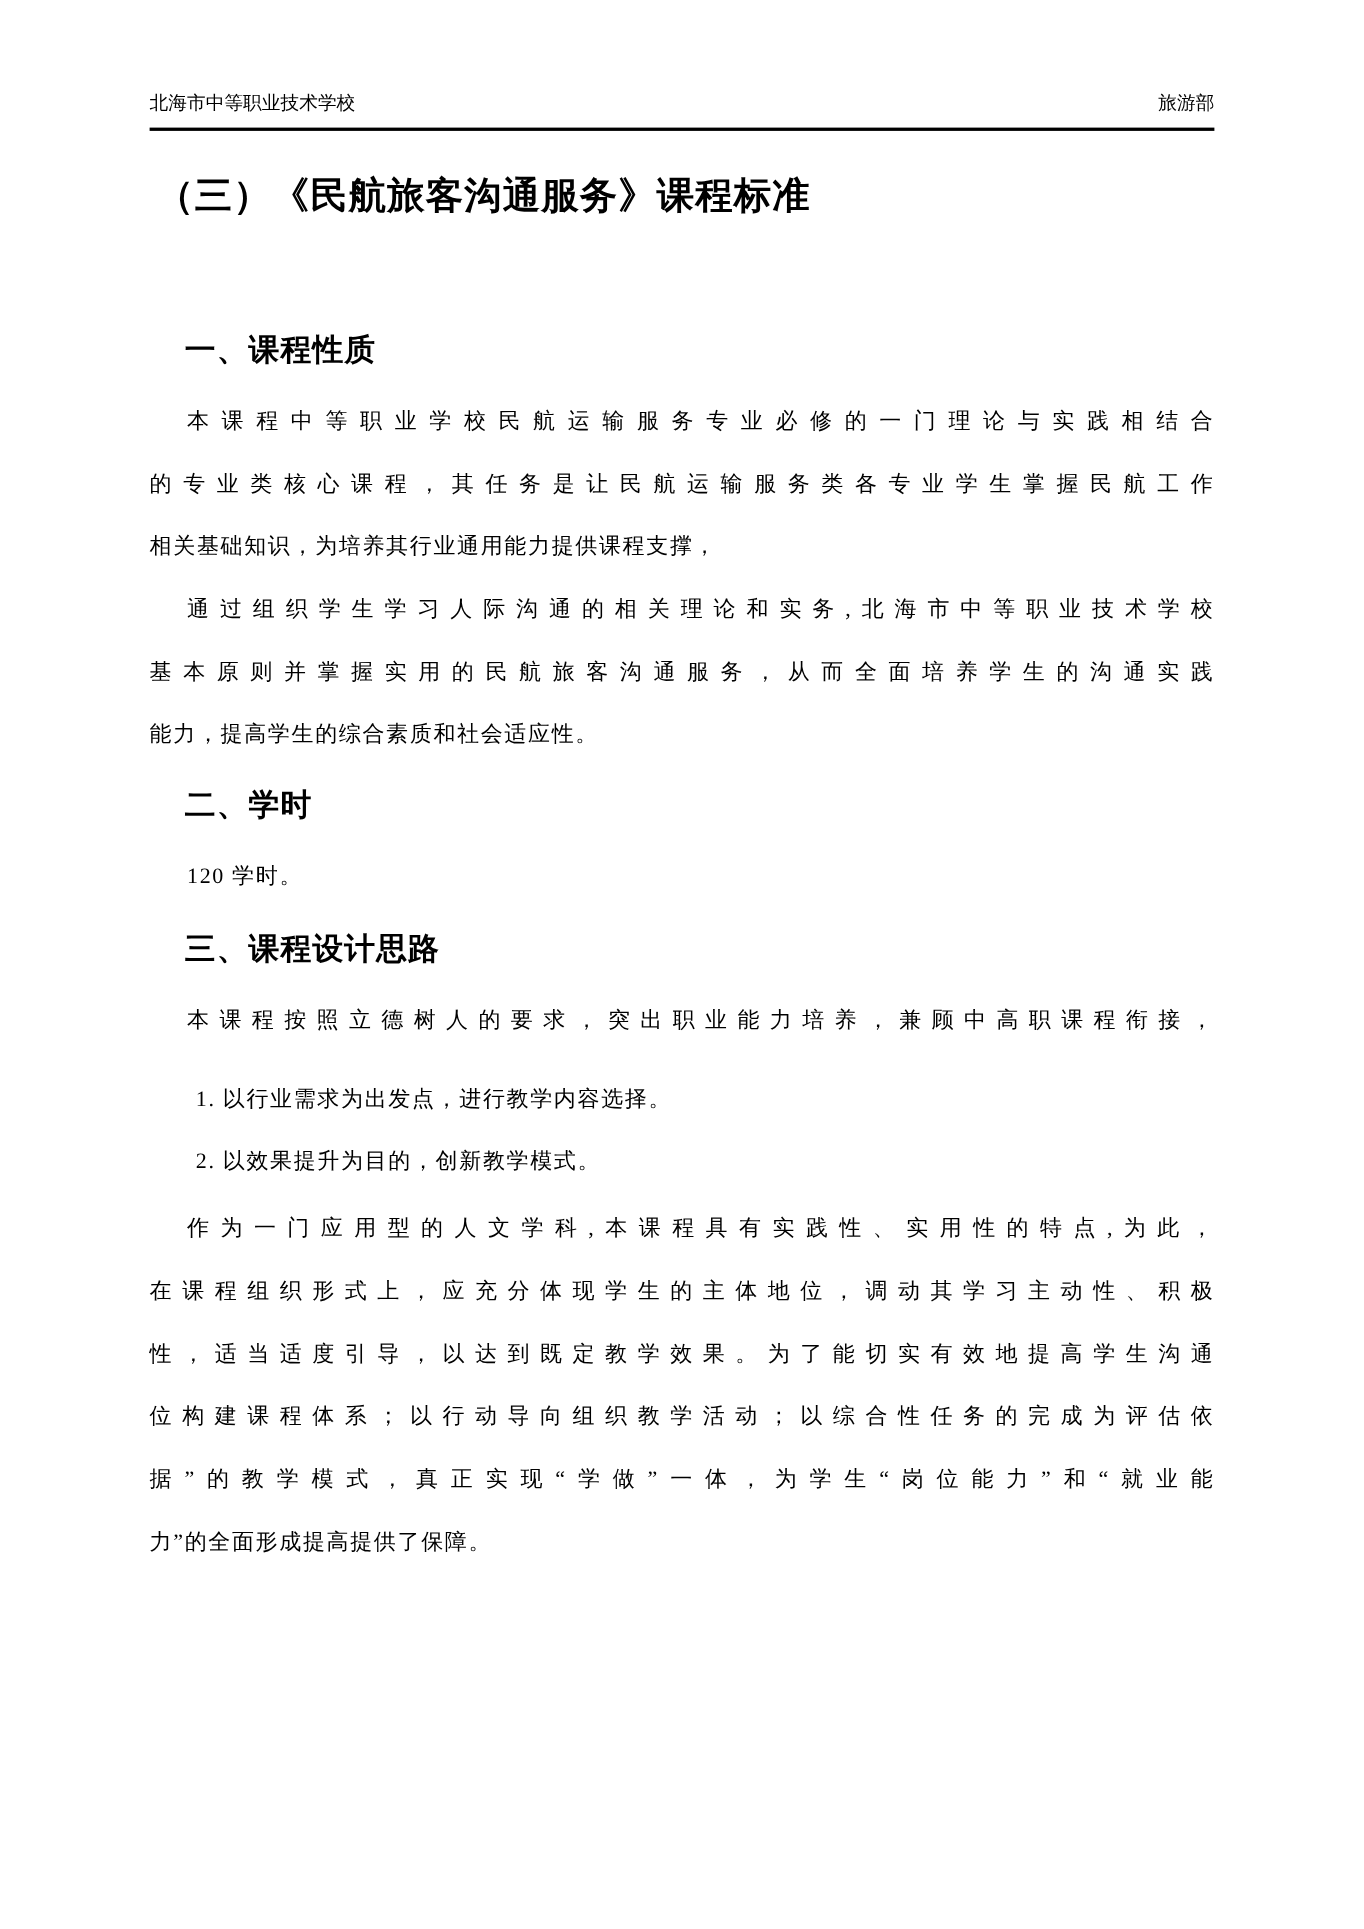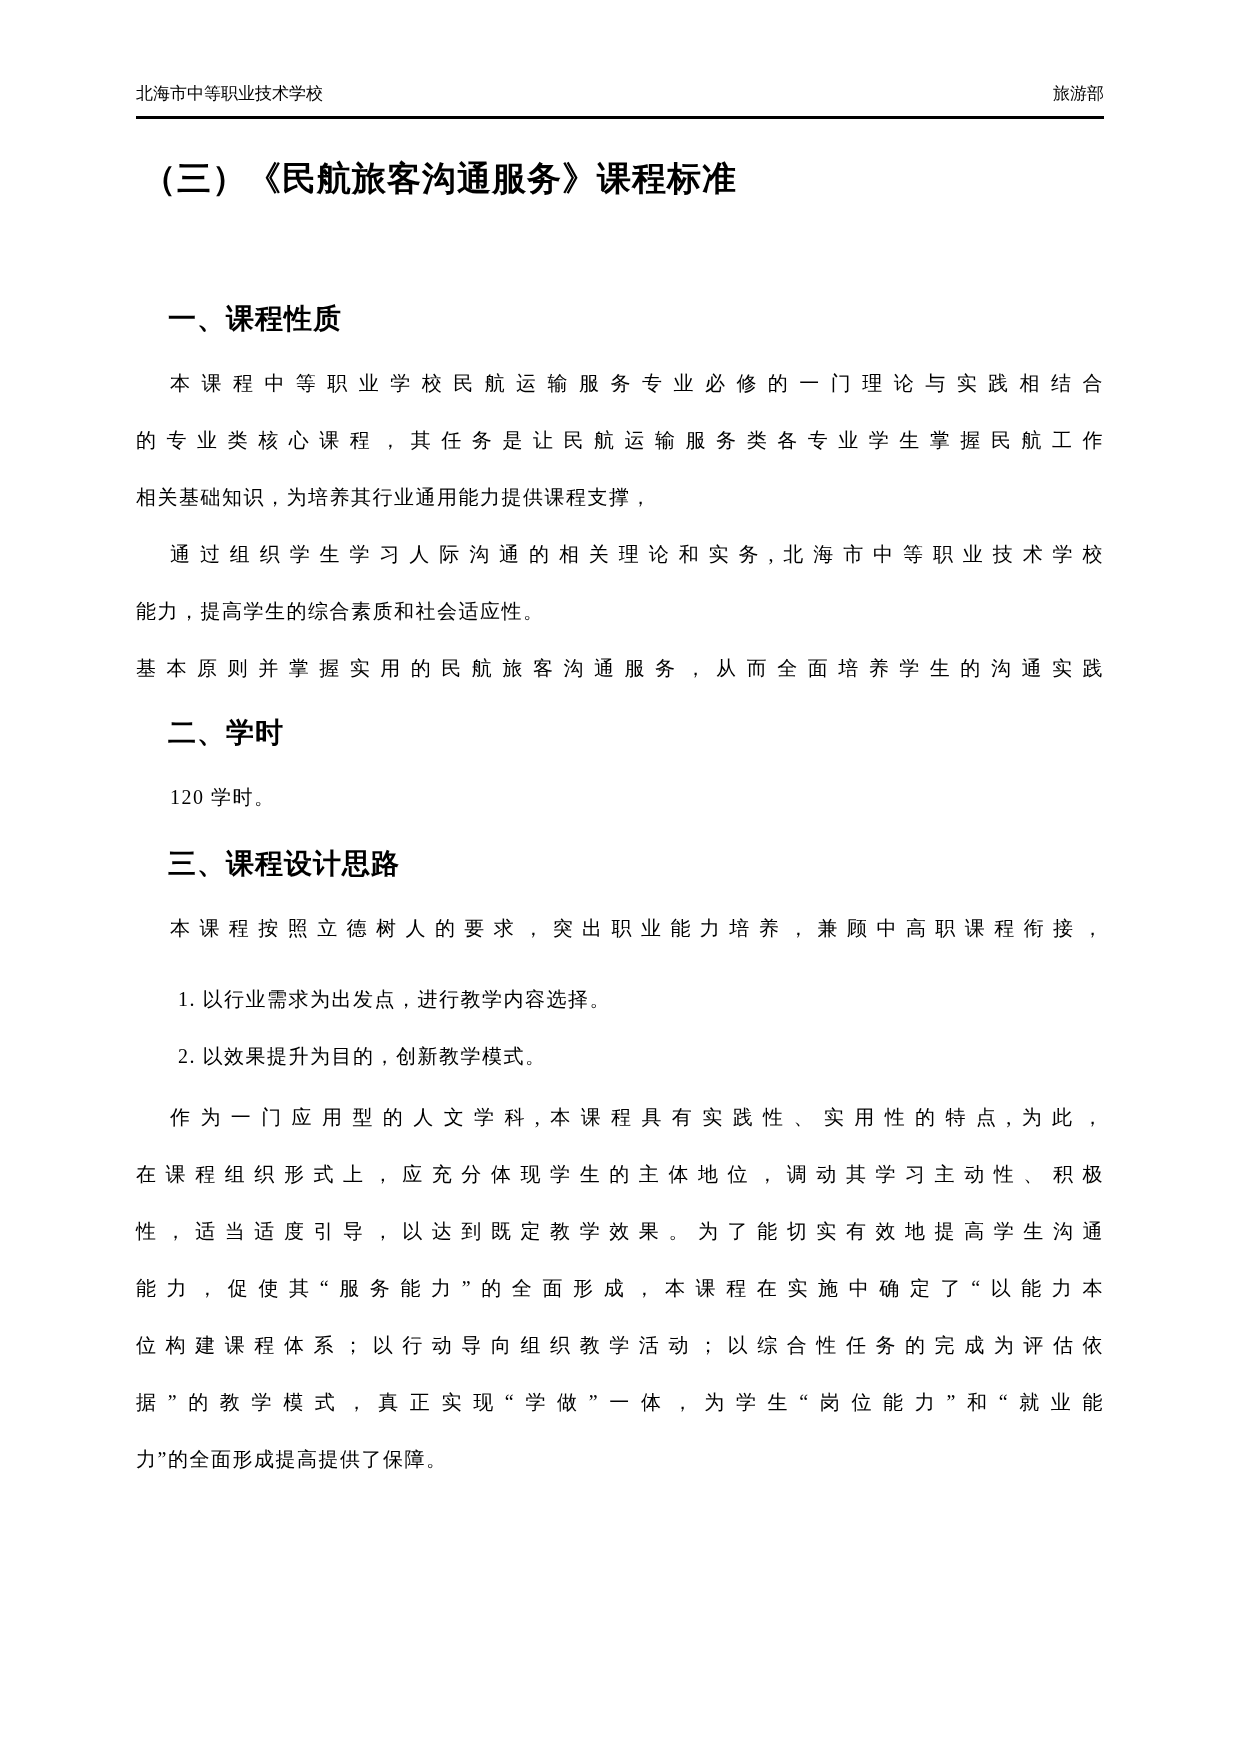--- a/index.html
+++ b/index.html
@@ -82,22 +82,22 @@
   <main id="doc-body">
       <section class="section" id="section-0">
         <div class="heading">一、课程性质</div>
         <div class="block para">
           <div class="line first">本课程中等职业学校民航运输服务专业必修的一门理论与实践相结合</div>
           <div class="line">的专业类核心课程，其任务是让民航运输服务类各专业学生掌握民航工作</div>
           <div class="line last">相关基础知识，为培养其行业通用能力提供课程支撑，</div>
         </div>
         <div class="block para">
           <div class="line first">通过组织学生学习人际沟通的相关理论和实务,北海市中等职业技术学校</div>
+          <div class="line">基本原则并掌握实用的民航旅客沟通服务，从而全面培养学生的沟通实践</div>
           <div class="line last">能力，提高学生的综合素质和社会适应性。</div>
-          <div class="line">基本原则并掌握实用的民航旅客沟通服务，从而全面培养学生的沟通实践</div>
         </div>
       </section>
       <section class="section" id="section-1">
         <div class="heading">二、学时</div>
         <div class="block para">
           <div class="line first last">120 学时。</div>
         </div>
       </section>
       <section class="section" id="section-2">
         <div class="heading">三、课程设计思路</div>
@@ -107,21 +107,20 @@
         <div class="block item">
           <div class="line last">1. 以行业需求为出发点，进行教学内容选择。</div>
         </div>
         <div class="block item">
           <div class="line last">2. 以效果提升为目的，创新教学模式。</div>
         </div>
         <div class="block para">
           <div class="line first">作为一门应用型的人文学科,本课程具有实践性、实用性的特点,为此，</div>
           <div class="line">在课程组织形式上，应充分体现学生的主体地位，调动其学习主动性、积极</div>
           <div class="line">性，适当适度引导，以达到既定教学效果。为了能切实有效地提高学生沟通</div>
-          <div class="line">能力，促使其“服务能力”的全面形成，本课程在实施中确定了“以能力本</div>
           <div class="line">位构建课程体系；以行动导向组织教学活动；以综合性任务的完成为评估依</div>
           <div class="line">据”的教学模式，真正实现“学做”一体，为学生“岗位能力”和“就业能</div>
           <div class="line last">力”的全面形成提高提供了保障。</div>
         </div>
       </section>
     </main>
 
 </div>
 
 </body></html>

